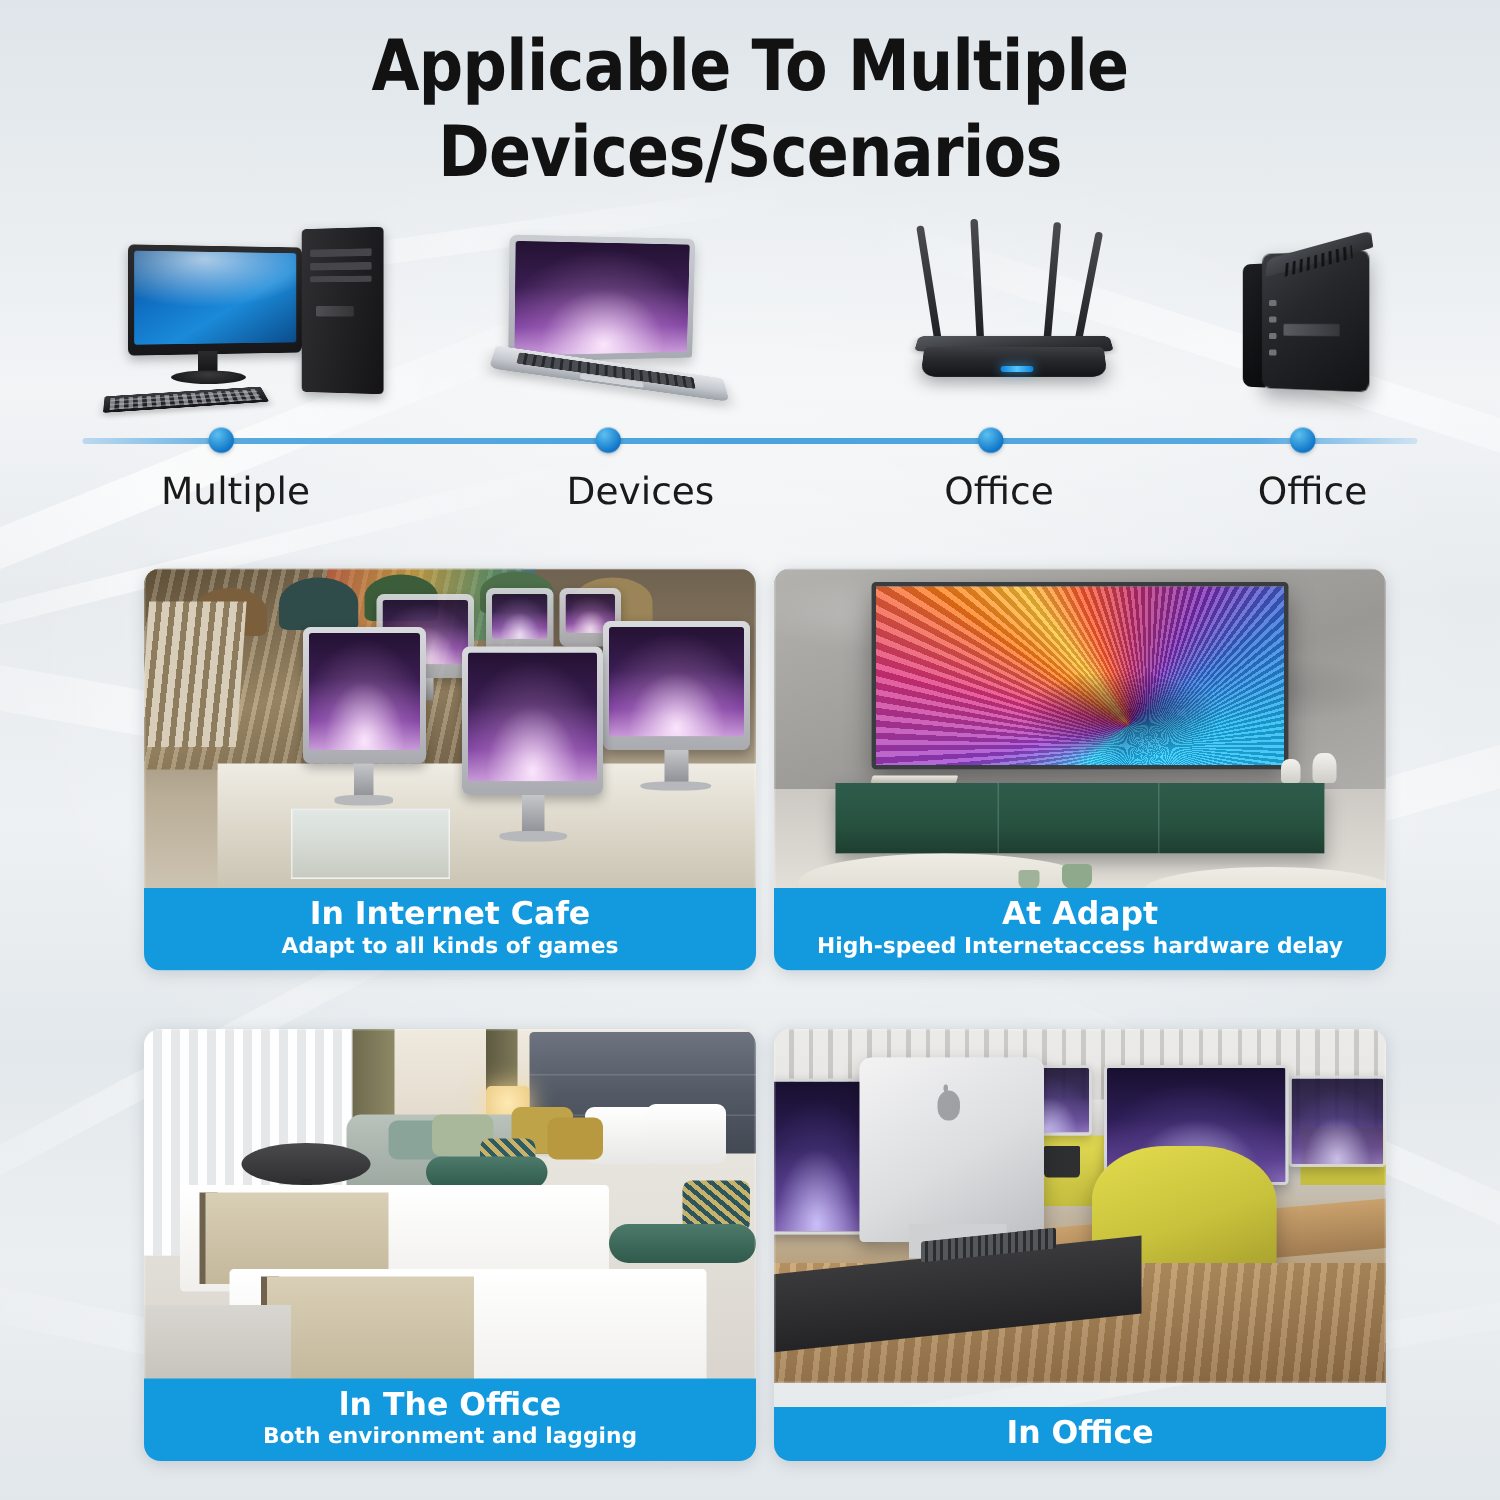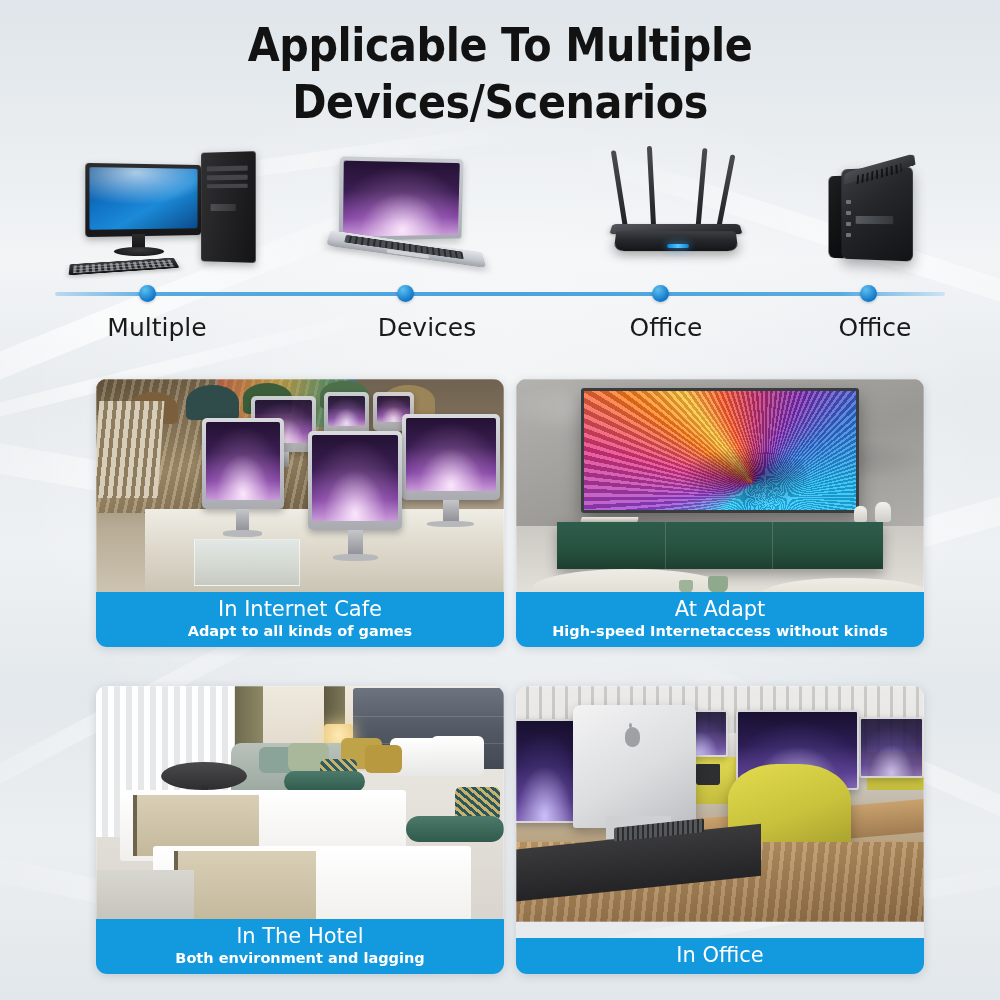--- a/index.html
+++ b/index.html
@@ -165,21 +165,21 @@
   
   .card { position: absolute; border-radius: 11px; overflow: hidden;
           box-shadow: 0 2px 10px rgba(80,95,110,.22); }
   .card .photo { position: absolute; left:0; right:0; top:0; overflow:hidden; }
   .card .cap {
     position: absolute; left: 0; right: 0; bottom: 0;
     background: #1399de;
     color: #ffffff; text-align: center;
     padding: 5px 6px 7px 6px;
   }
-  .cap .t { font-family:"DejaVu Sans", sans-serif; font-weight:400; font-size:21px; line-height:1.15; }
+  .cap .t { font-family:"DejaVu Sans", sans-serif; font-weight:700; font-size:21px; line-height:1.15; }
   .cap .s { font-family:"DejaVu Sans", sans-serif; font-weight:700; font-size:14.5px; line-height:1.2; margin-top:1px; }
 
   
   .scene { position:absolute; inset:0; }
 
   
   .cafe { background: linear-gradient(180deg,#6f6250 0%, #8a7a62 35%, #b9ad97 70%, #cdc4b2 100%); }
   .cafe .bgtables { position:absolute; left:0; top:0; width:62%; height:62%;
         background: linear-gradient(165deg,#6b5a40,#a08a64 55%,#7d6b4e);
         background-image:
@@ -524,21 +524,21 @@
         <div class="vase v1"></div>
         <div class="vase v2"></div>
         <div class="table"></div>
         <div class="table2"></div>
         <div class="cup cu1"></div>
         <div class="cup cu2"></div>
       </div>
     </div>
     <div class="cap">
       <div class="t">At Adapt</div>
-      <div class="s">High-speed Internetaccess without kinds</div>
+      <div class="s">High-speed Internetaccess hardware delay</div>
     </div>
   </div>
 
   <div class="card" style="left:96px; top:686px; width:408px; height:288px;">
     <div class="photo" style="height:236px;">
       <div class="scene hotel">
         <div class="curtain"></div>
         <div class="wallback"></div>
         <div class="drape d1"></div>
         <div class="drape d2"></div>
@@ -562,21 +562,21 @@
         <div class="runneredge re1"></div>
           <div class="runner rn1"></div>
         <div class="bolster b2"></div>
         <div class="bed bed2"></div>
         <div class="runneredge re2"></div>
           <div class="runner rn2"></div>
         <div class="floor"></div>
       </div>
     </div>
     <div class="cap">
-      <div class="t">ln The Hotel</div>
+      <div class="t">ln The Office</div>
       <div class="s">Both environment and lagging</div>
     </div>
   </div>
 
   <div class="card" style="left:516px; top:686px; width:408px; height:288px;">
     <div class="photo" style="height:236px;">
       <div class="scene office">
         <div class="backwall"></div>
         <div class="shelf"></div>
         <div class="panelyellow"></div>

